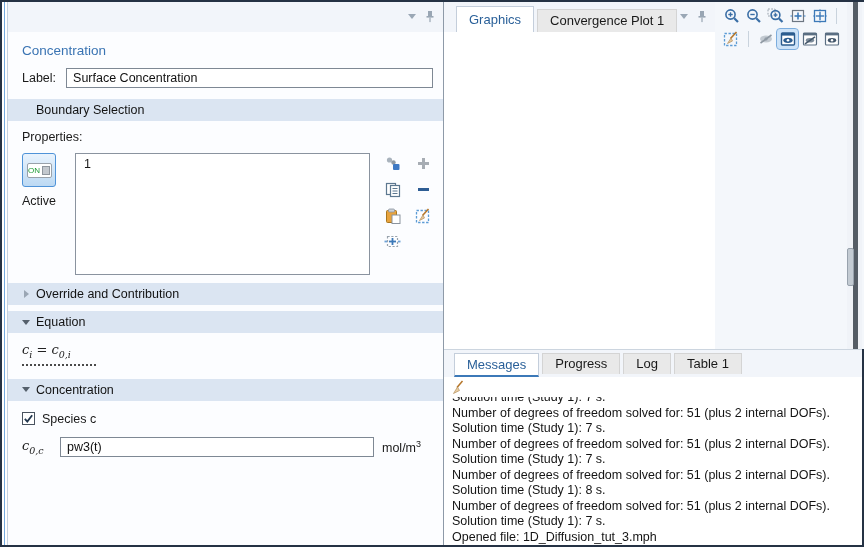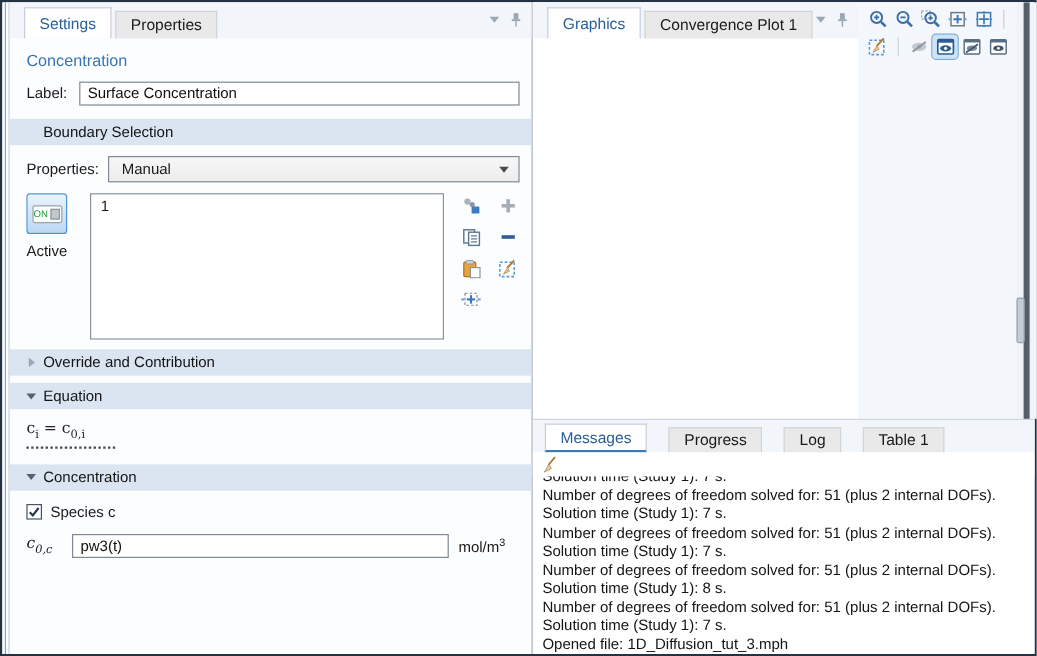--- a/index.html
+++ b/index.html
@@ -41,21 +41,21 @@
   .active-col{display:flex;flex-direction:column;align-items:flex-start;gap:7px;width:40px;}
   .active-btn{width:34px;height:34px;border:1px solid #4f93d8;border-radius:3px;background:linear-gradient(#e9f3fd,#bcd9f3);display:flex;align-items:center;justify-content:center;}
   .onbox{width:25px;height:15px;background:#fff;border:1px solid #99a1aa;border-radius:2px;display:flex;align-items:center;justify-content:center;gap:2px;}
   .on-text{color:#1d9a34;font-size:8px;font-weight:normal;letter-spacing:0;}
   .on-sq{width:8px;height:9px;background:#c3c8ce;border:1px solid #8f969e;}
   .sel-list{flex:1;height:122px;border:1px solid #8a939f;background:#fff;padding:3px 8px;overflow:hidden;}
   .sel-icons{width:50px;display:grid;grid-template-columns:17px 17px;gap:9px 14px;justify-content:center;padding-top:2px;}
   .icon17{width:17px;height:17px;display:flex;align-items:center;justify-content:center;}
 
   .eq-wrap{padding:9px 14px 13px;}
-  .equation{font-family:"DejaVu Serif",serif;font-size:13px;border-bottom:2px dotted #4a4a4a;padding-bottom:4px;display:inline-block;min-width:74px;color:#222;}
+  .equation{font-family:"DejaVu Serif",serif;font-style:italic;font-size:13px;border-bottom:2px dotted #4a4a4a;padding-bottom:4px;display:inline-block;min-width:74px;color:#222;}
   .equation sub,.c0-label sub{font-size:9.5px;}
 
   .conc-body{padding:11px 14px;}
   .chk-row{display:flex;align-items:center;gap:7px;}
   .checkbox{width:13px;height:13px;border:1px solid #49535f;background:#fff;display:flex;align-items:center;justify-content:center;}
   .c0-row{display:flex;align-items:center;margin-top:11px;gap:8px;}
   .c0-label{font-family:"DejaVu Serif",serif;font-style:italic;font-size:13px;width:30px;}
   .c0-row .text-input{width:314px;}
   .unit sup{font-size:9px;}
 
@@ -103,25 +103,20 @@
 </style>
 </head>
 <body>
 
 <div class="window">
 
   <div class="left-strip"></div>
 
   <div class="settings-panel">
     <div class="tabbar">
-      <div class="tabs">
-
-      <div class="tab active">Settings</div>
-          <div class="tab">Properties</div>
-        </div>
       <div class="tabbar-icons">
         <span class="caret"></span>
         <svg width="10" height="13" viewBox="0 0 10 13">
             <rect x="3" y="1" width="4" height="5" fill="#99a6b4"></rect>
             <rect x="1.5" y="6" width="7" height="1.6" fill="#99a6b4"></rect>
             <rect x="4.4" y="7.6" width="1.2" height="4.5" fill="#99a6b4"></rect>
           </svg>
       </div>
     </div>
 
@@ -132,24 +127,20 @@
       <input class="text-input" value="Surface Concentration" style="">
     </div>
 
     <div class="sec-h">
       <span class="lead"></span>
       <span>Boundary Selection</span>
     </div>
 
     <div class="sel-row">
       <span>Properties:</span>
-      <div class="select">
-        <span class="val">Manual</span>
-        <span class="dd"></span>
-      </div>
     </div>
 
     <div class="bsel-body">
       <div class="active-col">
         <div class="active-btn">
           <div class="onbox">
             <span class="on-text">ON</span>
             <span class="on-sq"></span>
           </div>
         </div>
@@ -480,21 +471,21 @@
       </div>
 
       <div class="right-strip">
         <div class="dark"></div>
         <div class="thumb"></div>
       </div>
     </div>
 
     <div class="messages-panel">
       <div class="m-tabbar">
-        <div class="tabs" style="display:flex;align-items:flex-end;gap:15px;">
+        <div class="tabs" style="display:flex;">
 
         <div class="tab active">Messages</div>
             <div class="tab">Progress</div>
             <div class="tab">Log</div>
             <div class="tab">Table 1</div>
           </div>
       </div>
       <div class="m-toolbar">
         <svg width="14" height="15" viewBox="0 0 14 15">
             <line x1="11.5" y1="1" x2="6" y2="7.5" stroke="#b5762a" stroke-width="1.5"></line>

